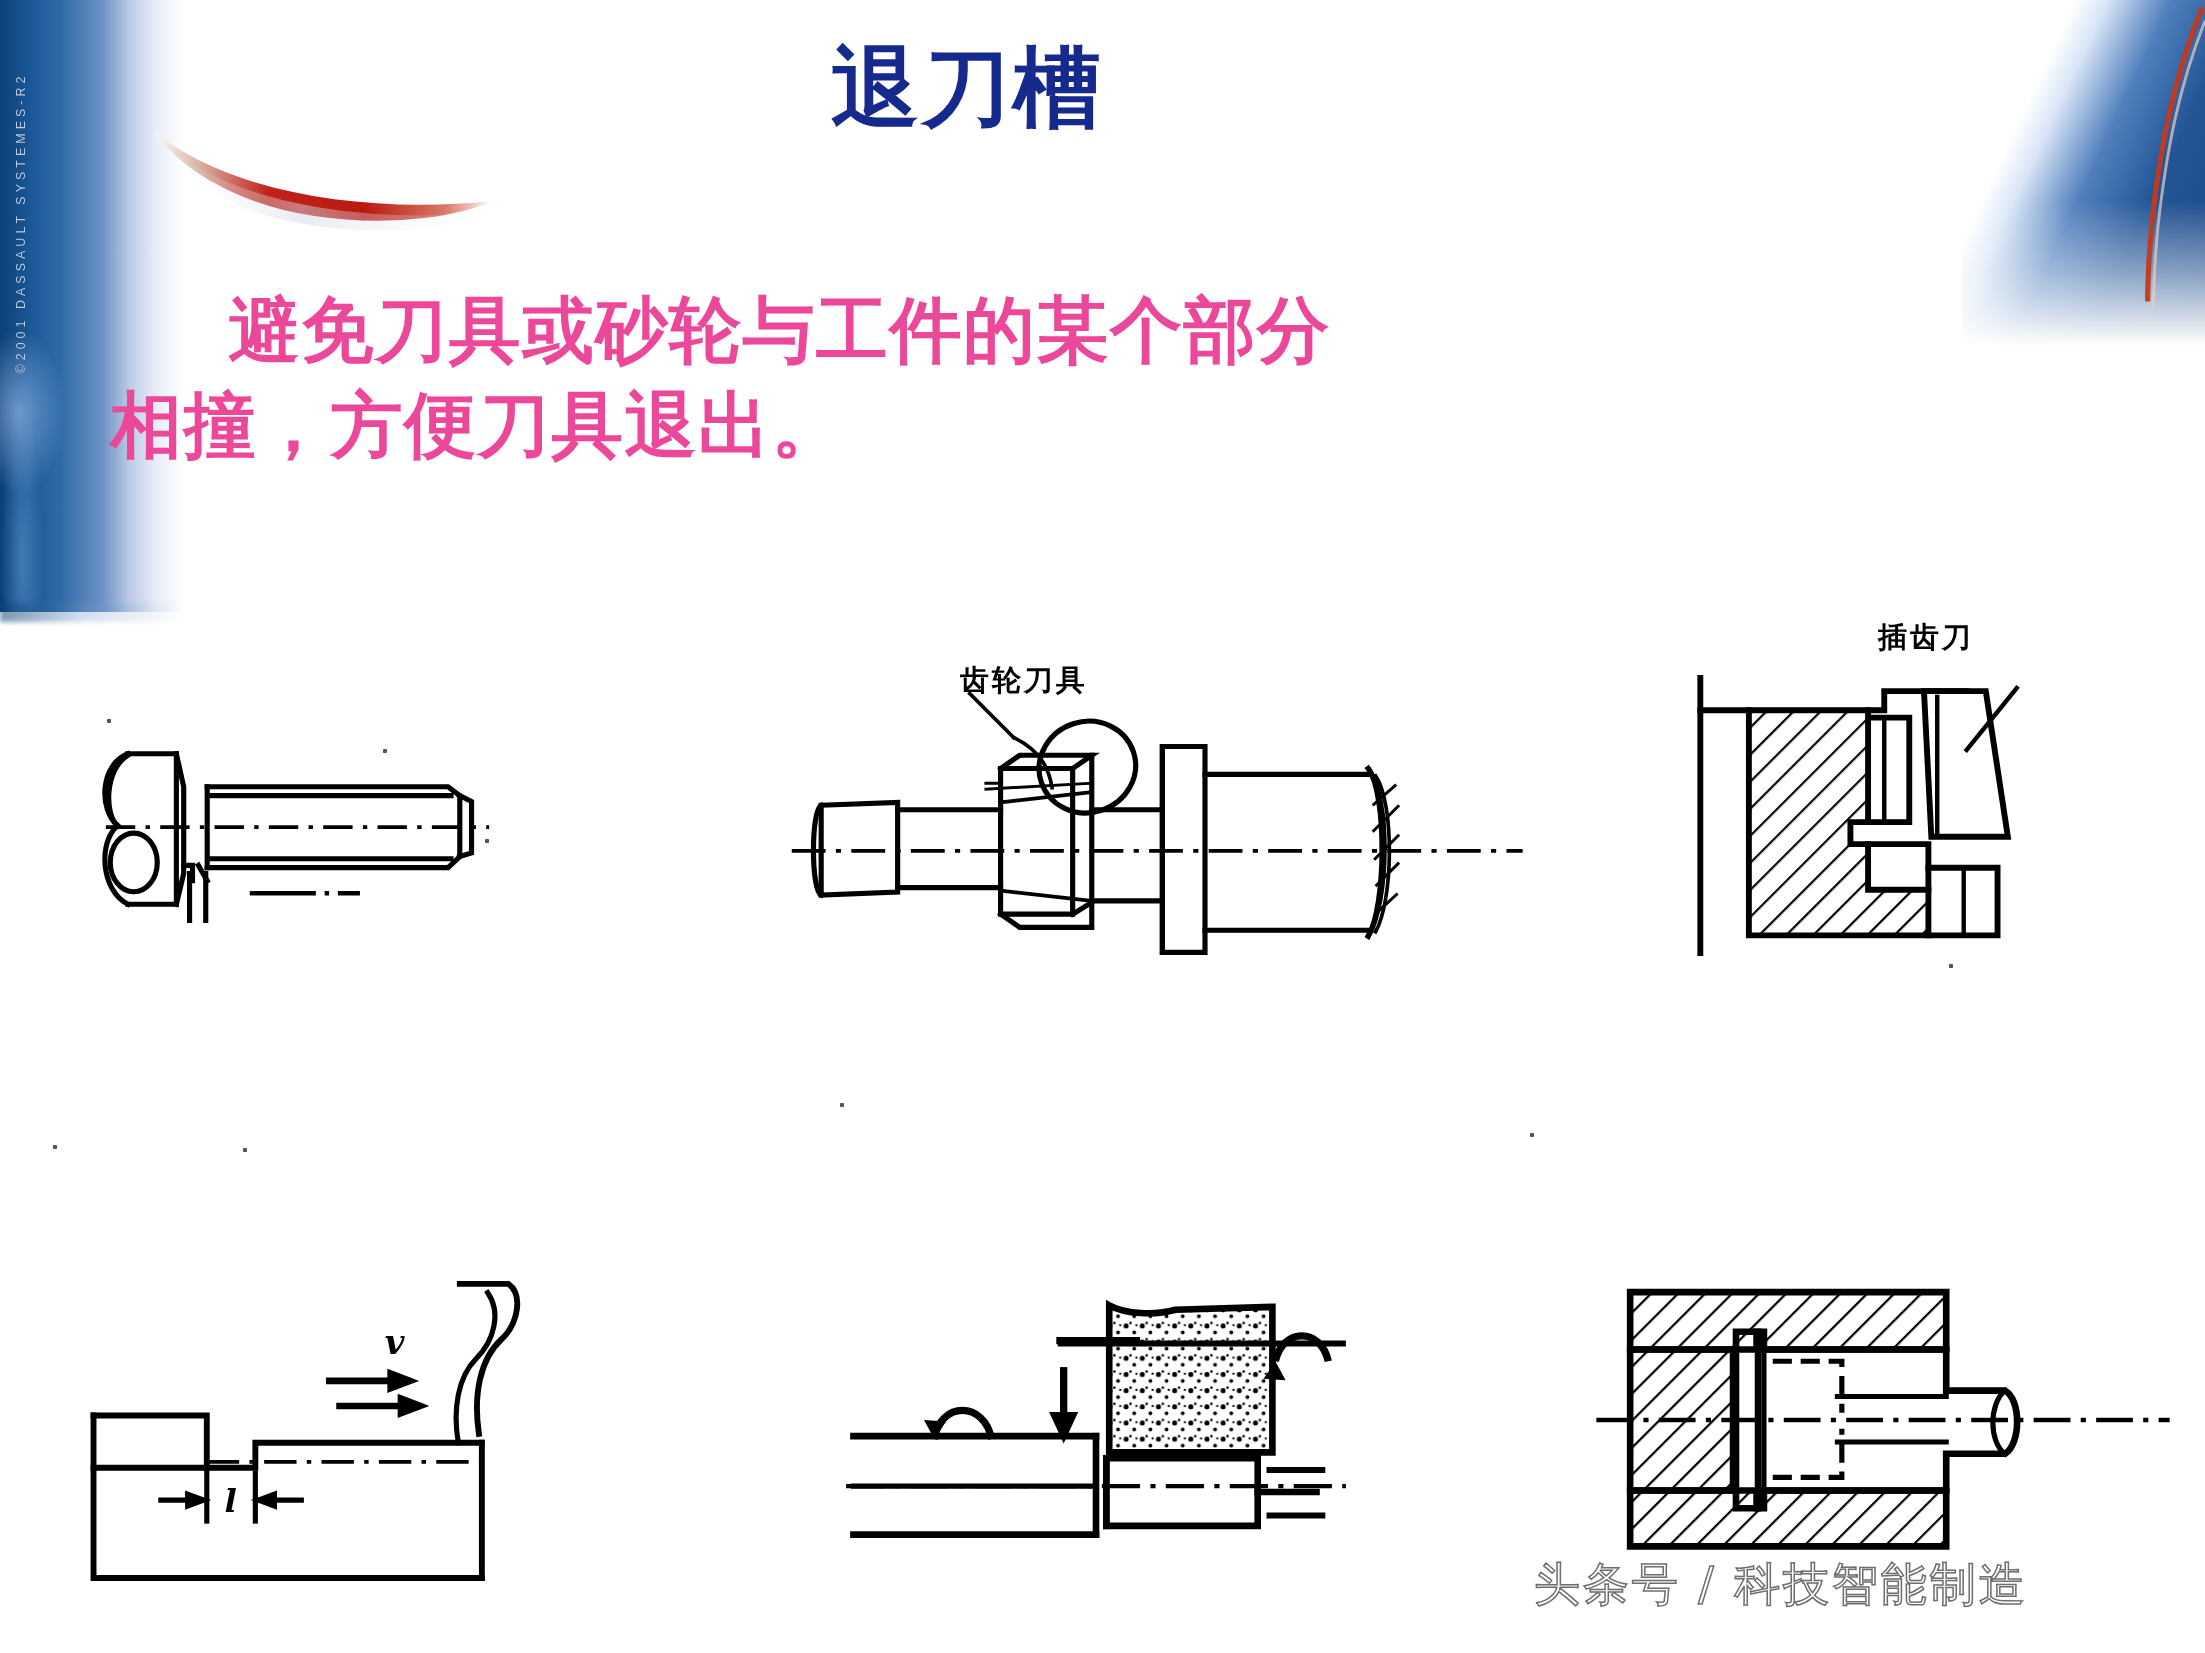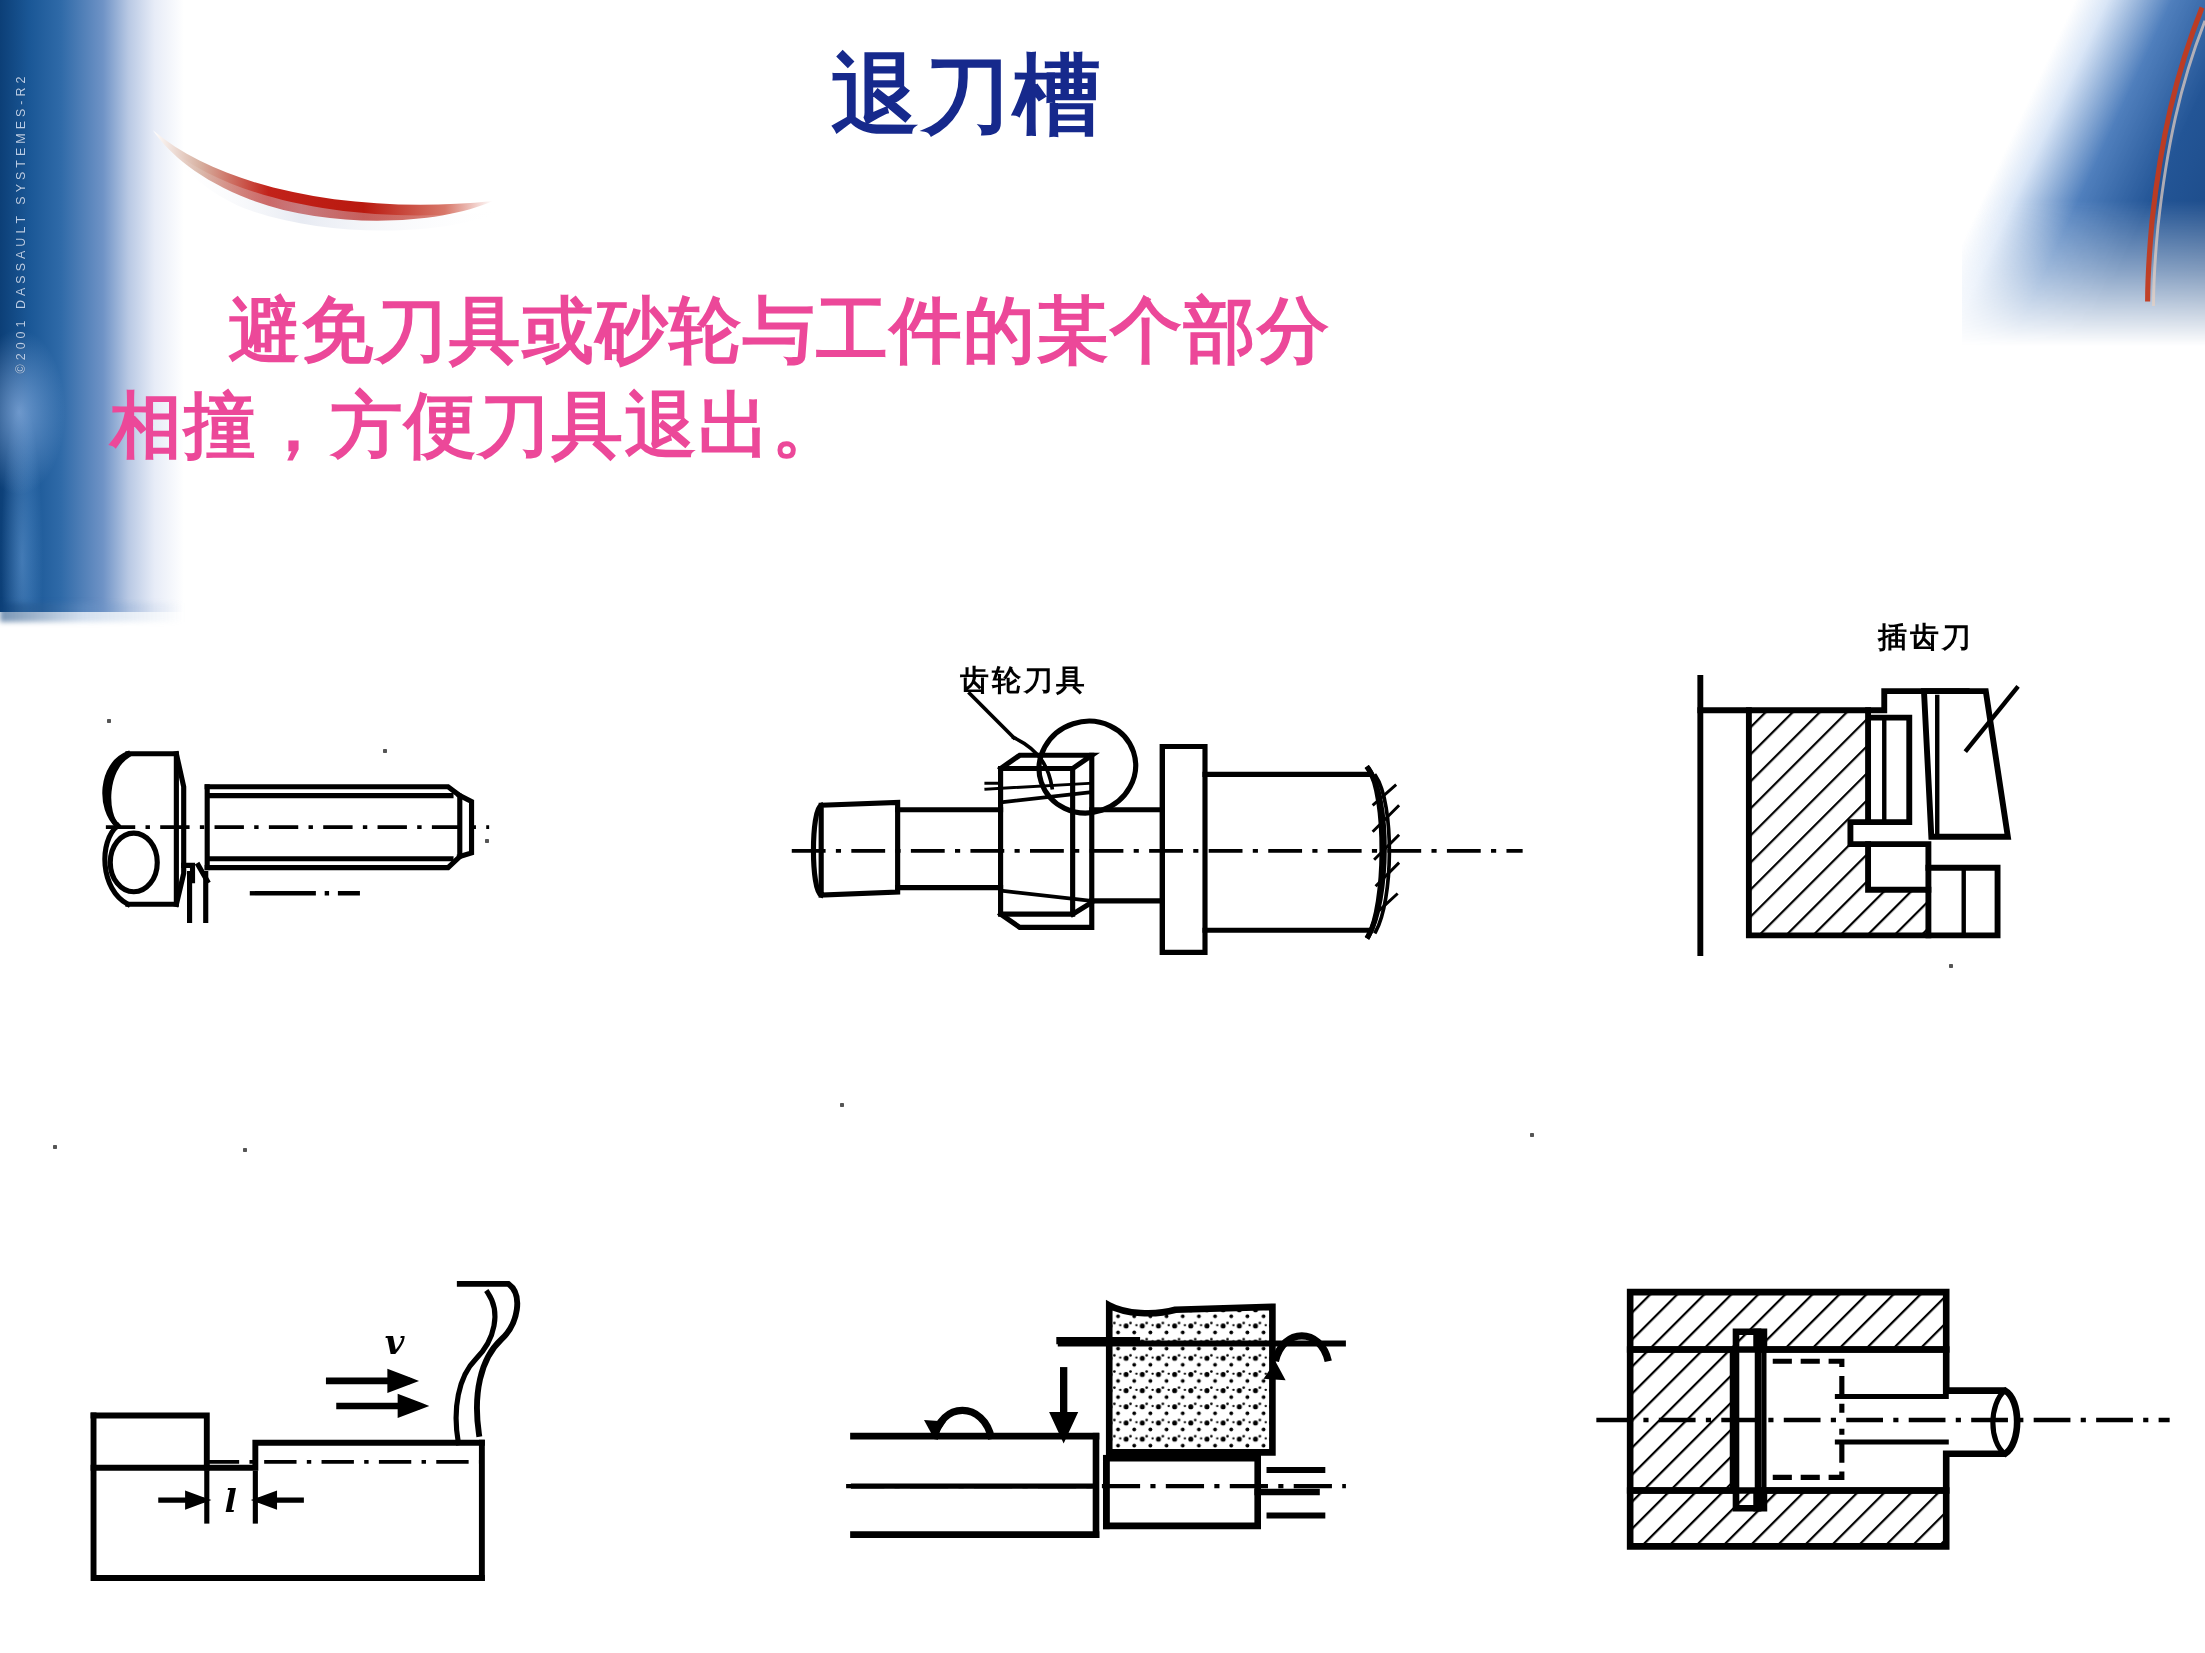--- a/index.html
+++ b/index.html
@@ -37,21 +37,21 @@
   }
   .right-swoosh{position:absolute;right:0;top:0;width:250px;height:309px;}
 
   
   .red-swoosh{position:absolute;left:147px;top:114px;width:412px;height:118px;}
 
   
   .slide-title{
     position:absolute;left:831px;top:51px;width:662px;
     color:#16298c;font-size:88px;line-height:1.0;font-weight:700;
-    font-family:Liberation Sans, sans-serif;
+    font-family:Liberation Mono, monospace;
     letter-spacing:2.9px;white-space:nowrap;
   }
   .subtitle{
     position:absolute;left:110px;top:283px;width:1692px;
     color:#ec4899;font-size:72px;line-height:1.32;font-weight:700;
     font-family:"DejaVu Sans","Liberation Sans",sans-serif;
     letter-spacing:1.5px;
   }
   .subtitle .ln1{display:block;text-indent:118px;}
   .subtitle .ln2{display:block;}
@@ -359,14 +359,15 @@
 
   <div class="dust" style="left:107px;top:719px;"></div>
   <div class="dust" style="left:383px;top:749px;"></div>
   <div class="dust" style="left:485px;top:839px;"></div>
   <div class="dust" style="left:840px;top:1103px;"></div>
   <div class="dust" style="left:243px;top:1148px;"></div>
   <div class="dust" style="left:1949px;top:964px;"></div>
   <div class="dust" style="left:1530px;top:1133px;"></div>
   <div class="dust" style="left:53px;top:1145px;"></div>
 
+  <div class="watermark">头条号 / 科技智能制造</div>
 </div>
 
 
 </body></html>

